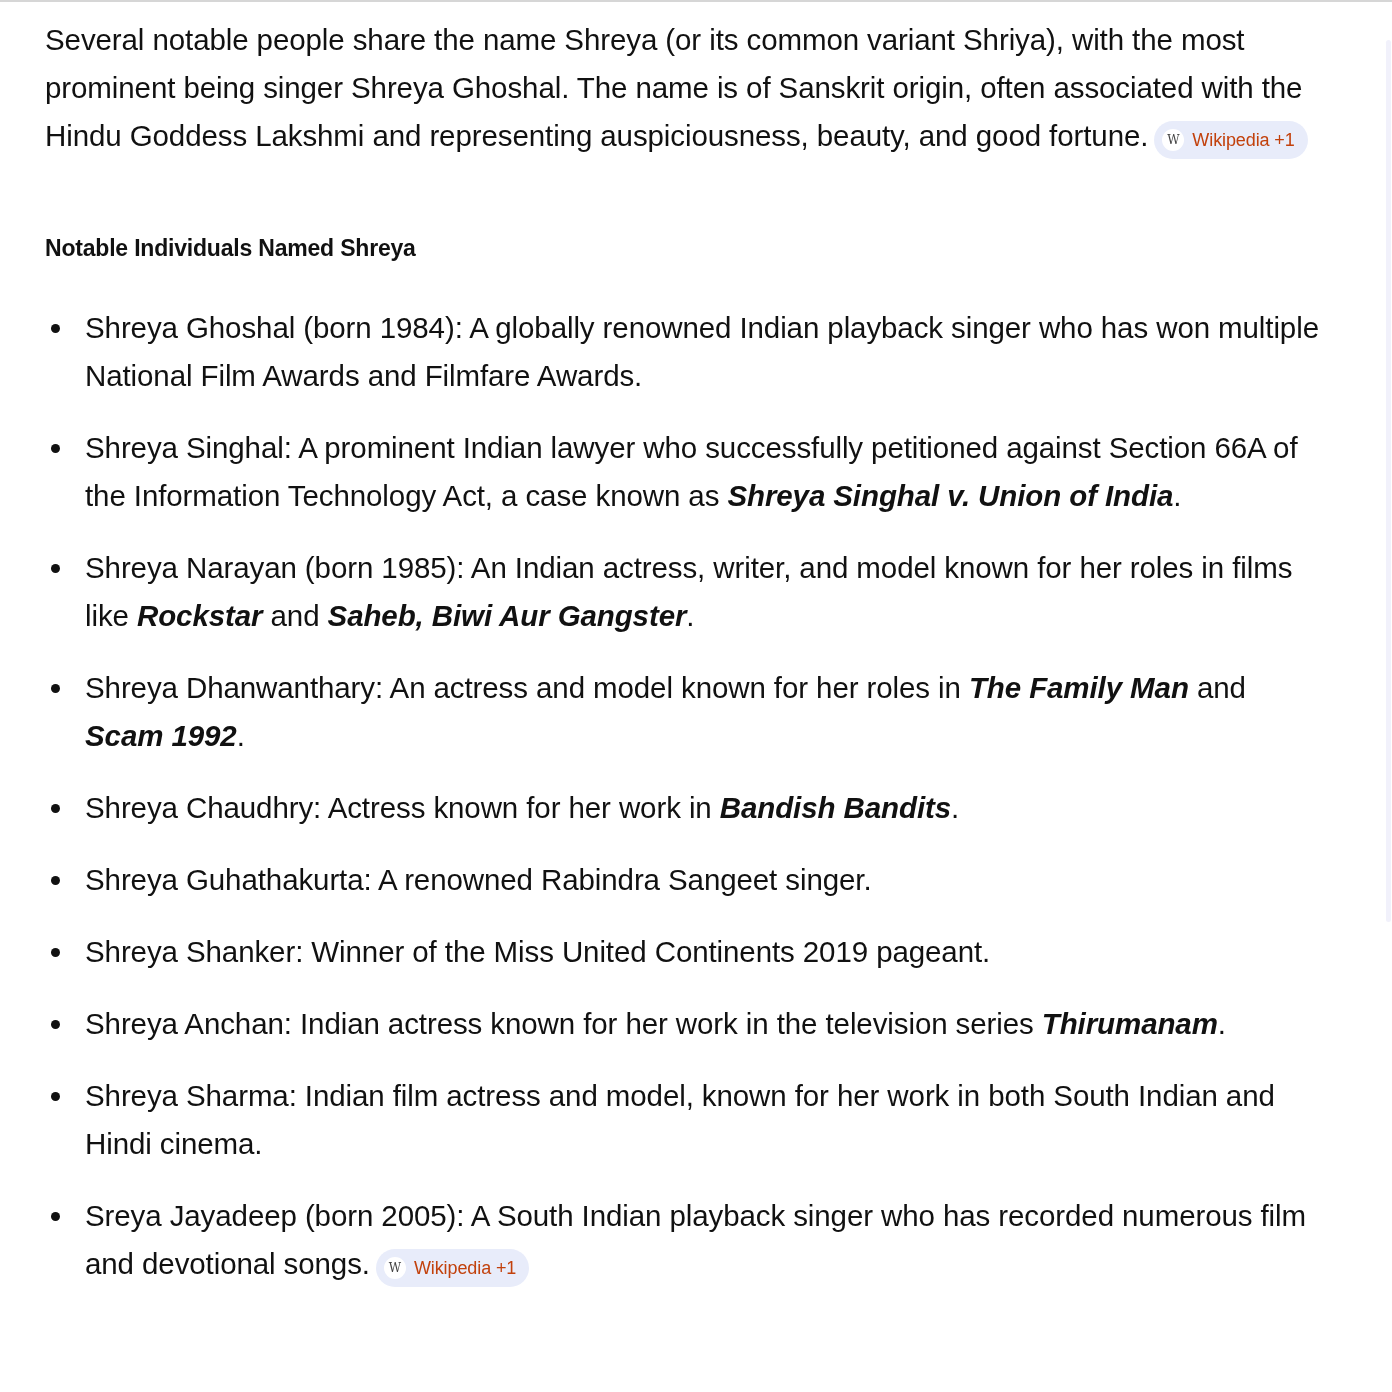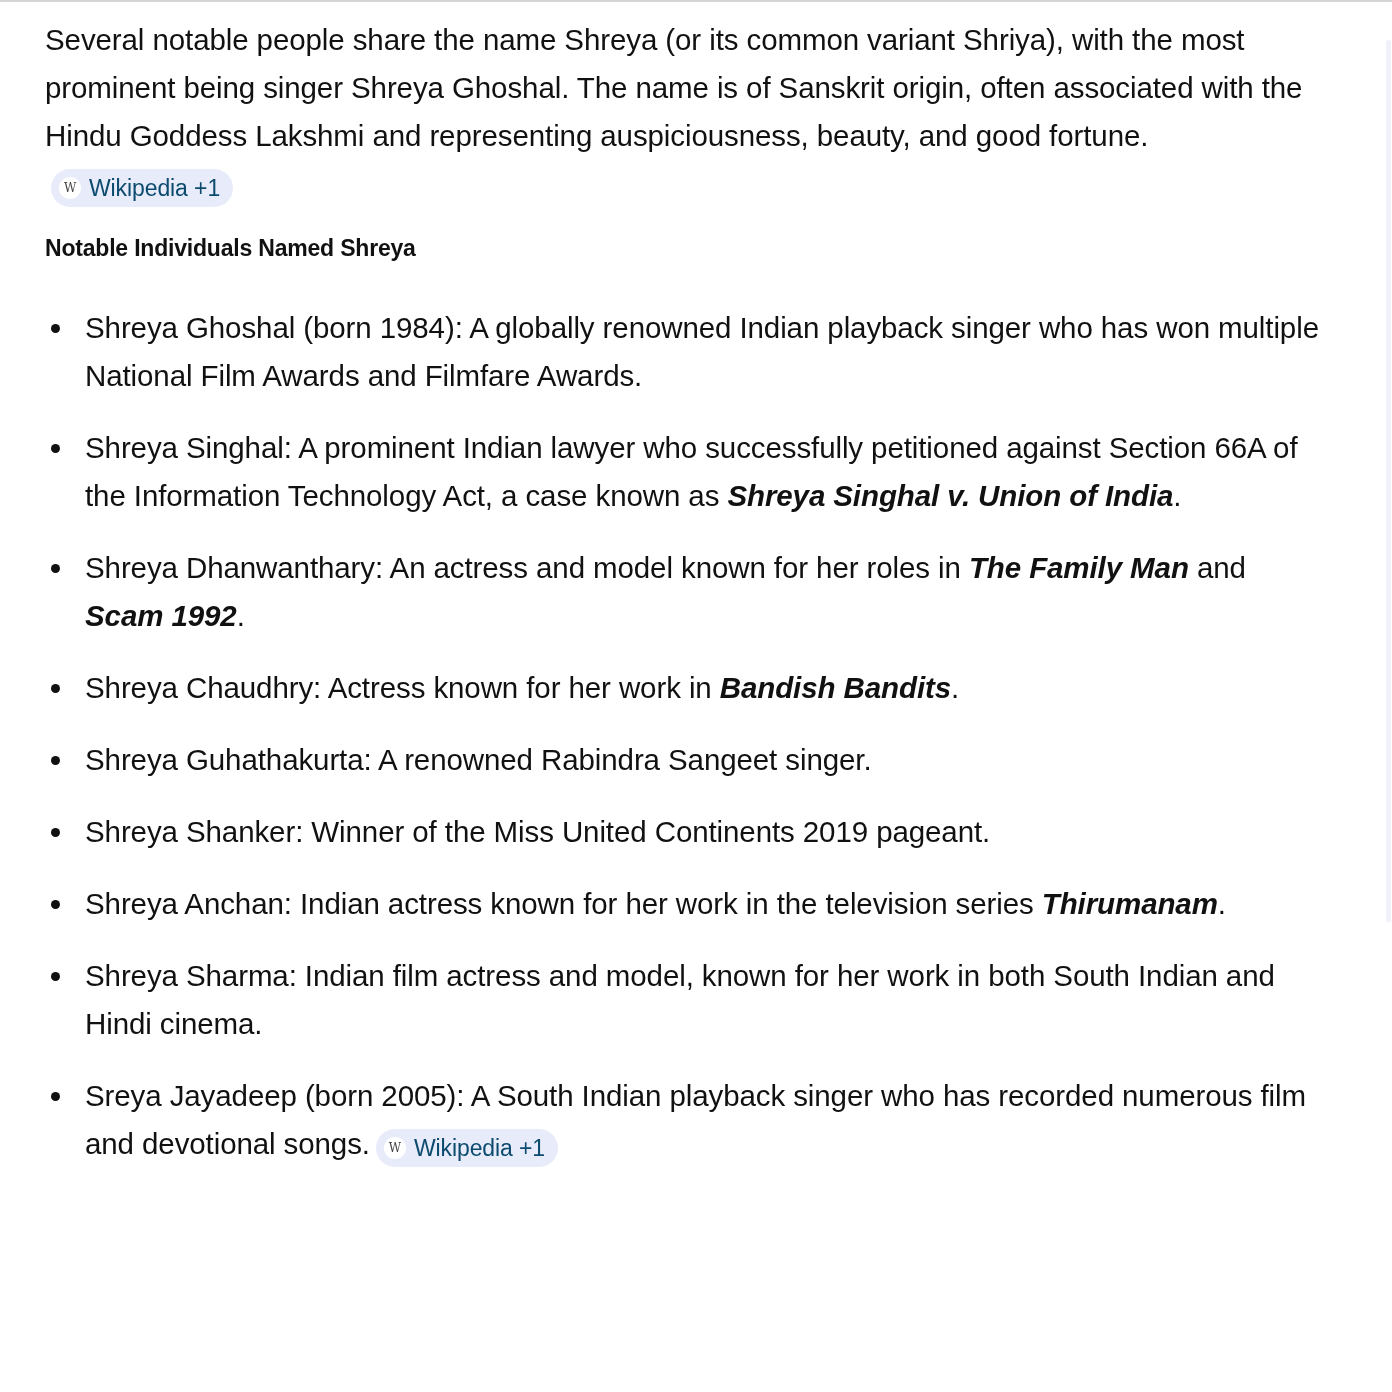--- a/index.html
+++ b/index.html
@@ -54,22 +54,22 @@
       height: 22px;
       border-radius: 50%;
       background: #ffffff;
       font-family: "DejaVu Serif", serif;
       font-size: 12px;
       color: #444;
       margin-right: 8px;
       line-height: 1;
     }
     .badge-label {
-      font-size: 23px;
-      color: #0c4a6e;
+      font-size: 18px;
+      color: #c2410c;
       line-height: 1;
     }
     .section-heading {
       font-size: 23px;
       font-weight: bold;
       margin: 0;
       position: absolute;
       top: 228px;
       left: 0;
       line-height: 40px;
@@ -131,20 +131,24 @@
     <li class="list-item">
       <span class="bullet"></span>
       <span class="name">Shreya Ghoshal (born 1984):</span><span> A globally renowned Indian playback singer who has won multiple National Film Awards and Filmfare Awards.</span>
     </li>
 
     <li class="list-item">
       <span class="bullet"></span>
       <span class="name">Shreya Singhal:</span><span> A prominent Indian lawyer who successfully petitioned against Section 66A of the Information Technology Act, a case known as </span><span class="em">Shreya Singhal v. Union of India</span><span>.</span>
     </li>
 
+    <li class="list-item">
+      <span class="bullet"></span>
+      <span class="name">Shreya Narayan (born 1985):</span><span> An Indian actress, writer, and model known for her roles in films like </span><span class="em">Rockstar</span><span> and </span><span class="em">Saheb, Biwi Aur Gangster</span><span>.</span>
+    </li>
 
     <li class="list-item">
       <span class="bullet"></span>
       <span class="name">Shreya Dhanwanthary:</span><span> An actress and model known for her roles in </span><span class="em">The Family Man</span><span> and </span><span class="em">Scam 1992</span><span>.</span>
     </li>
 
     <li class="list-item">
       <span class="bullet"></span>
       <span class="name">Shreya Chaudhry:</span><span> Actress known for her work in </span><span class="em">Bandish Bandits</span><span>.</span>
     </li>

